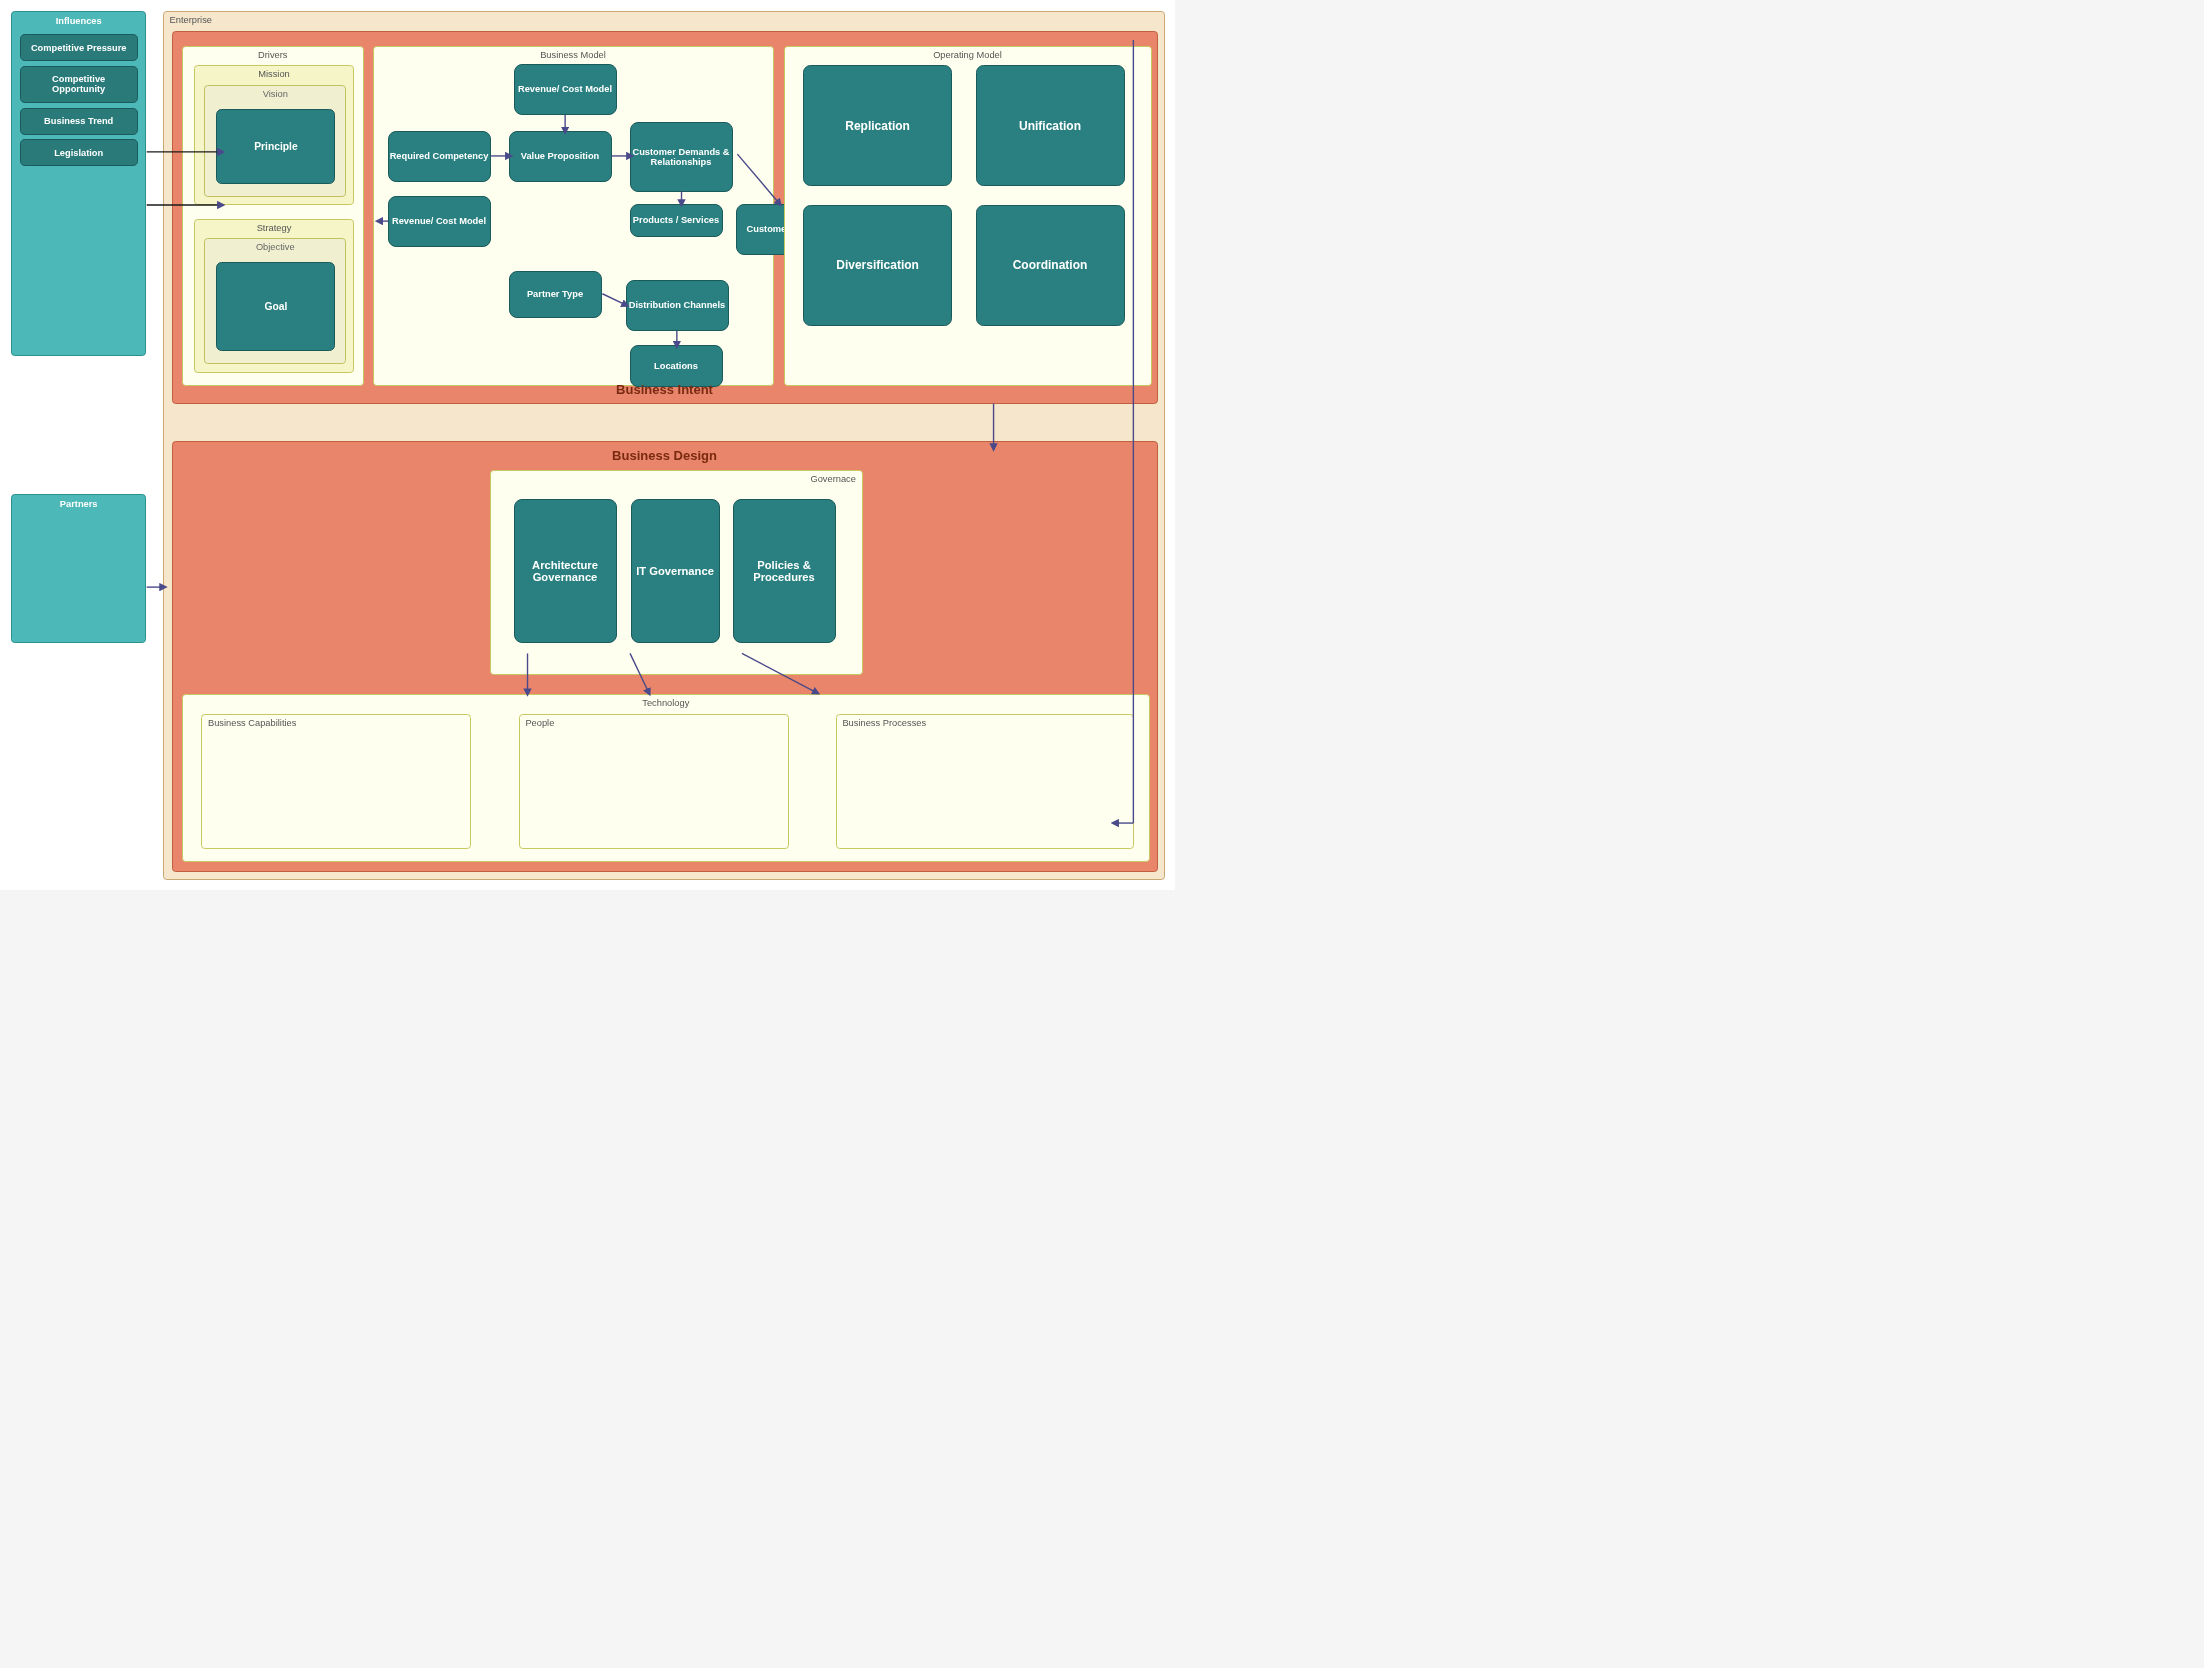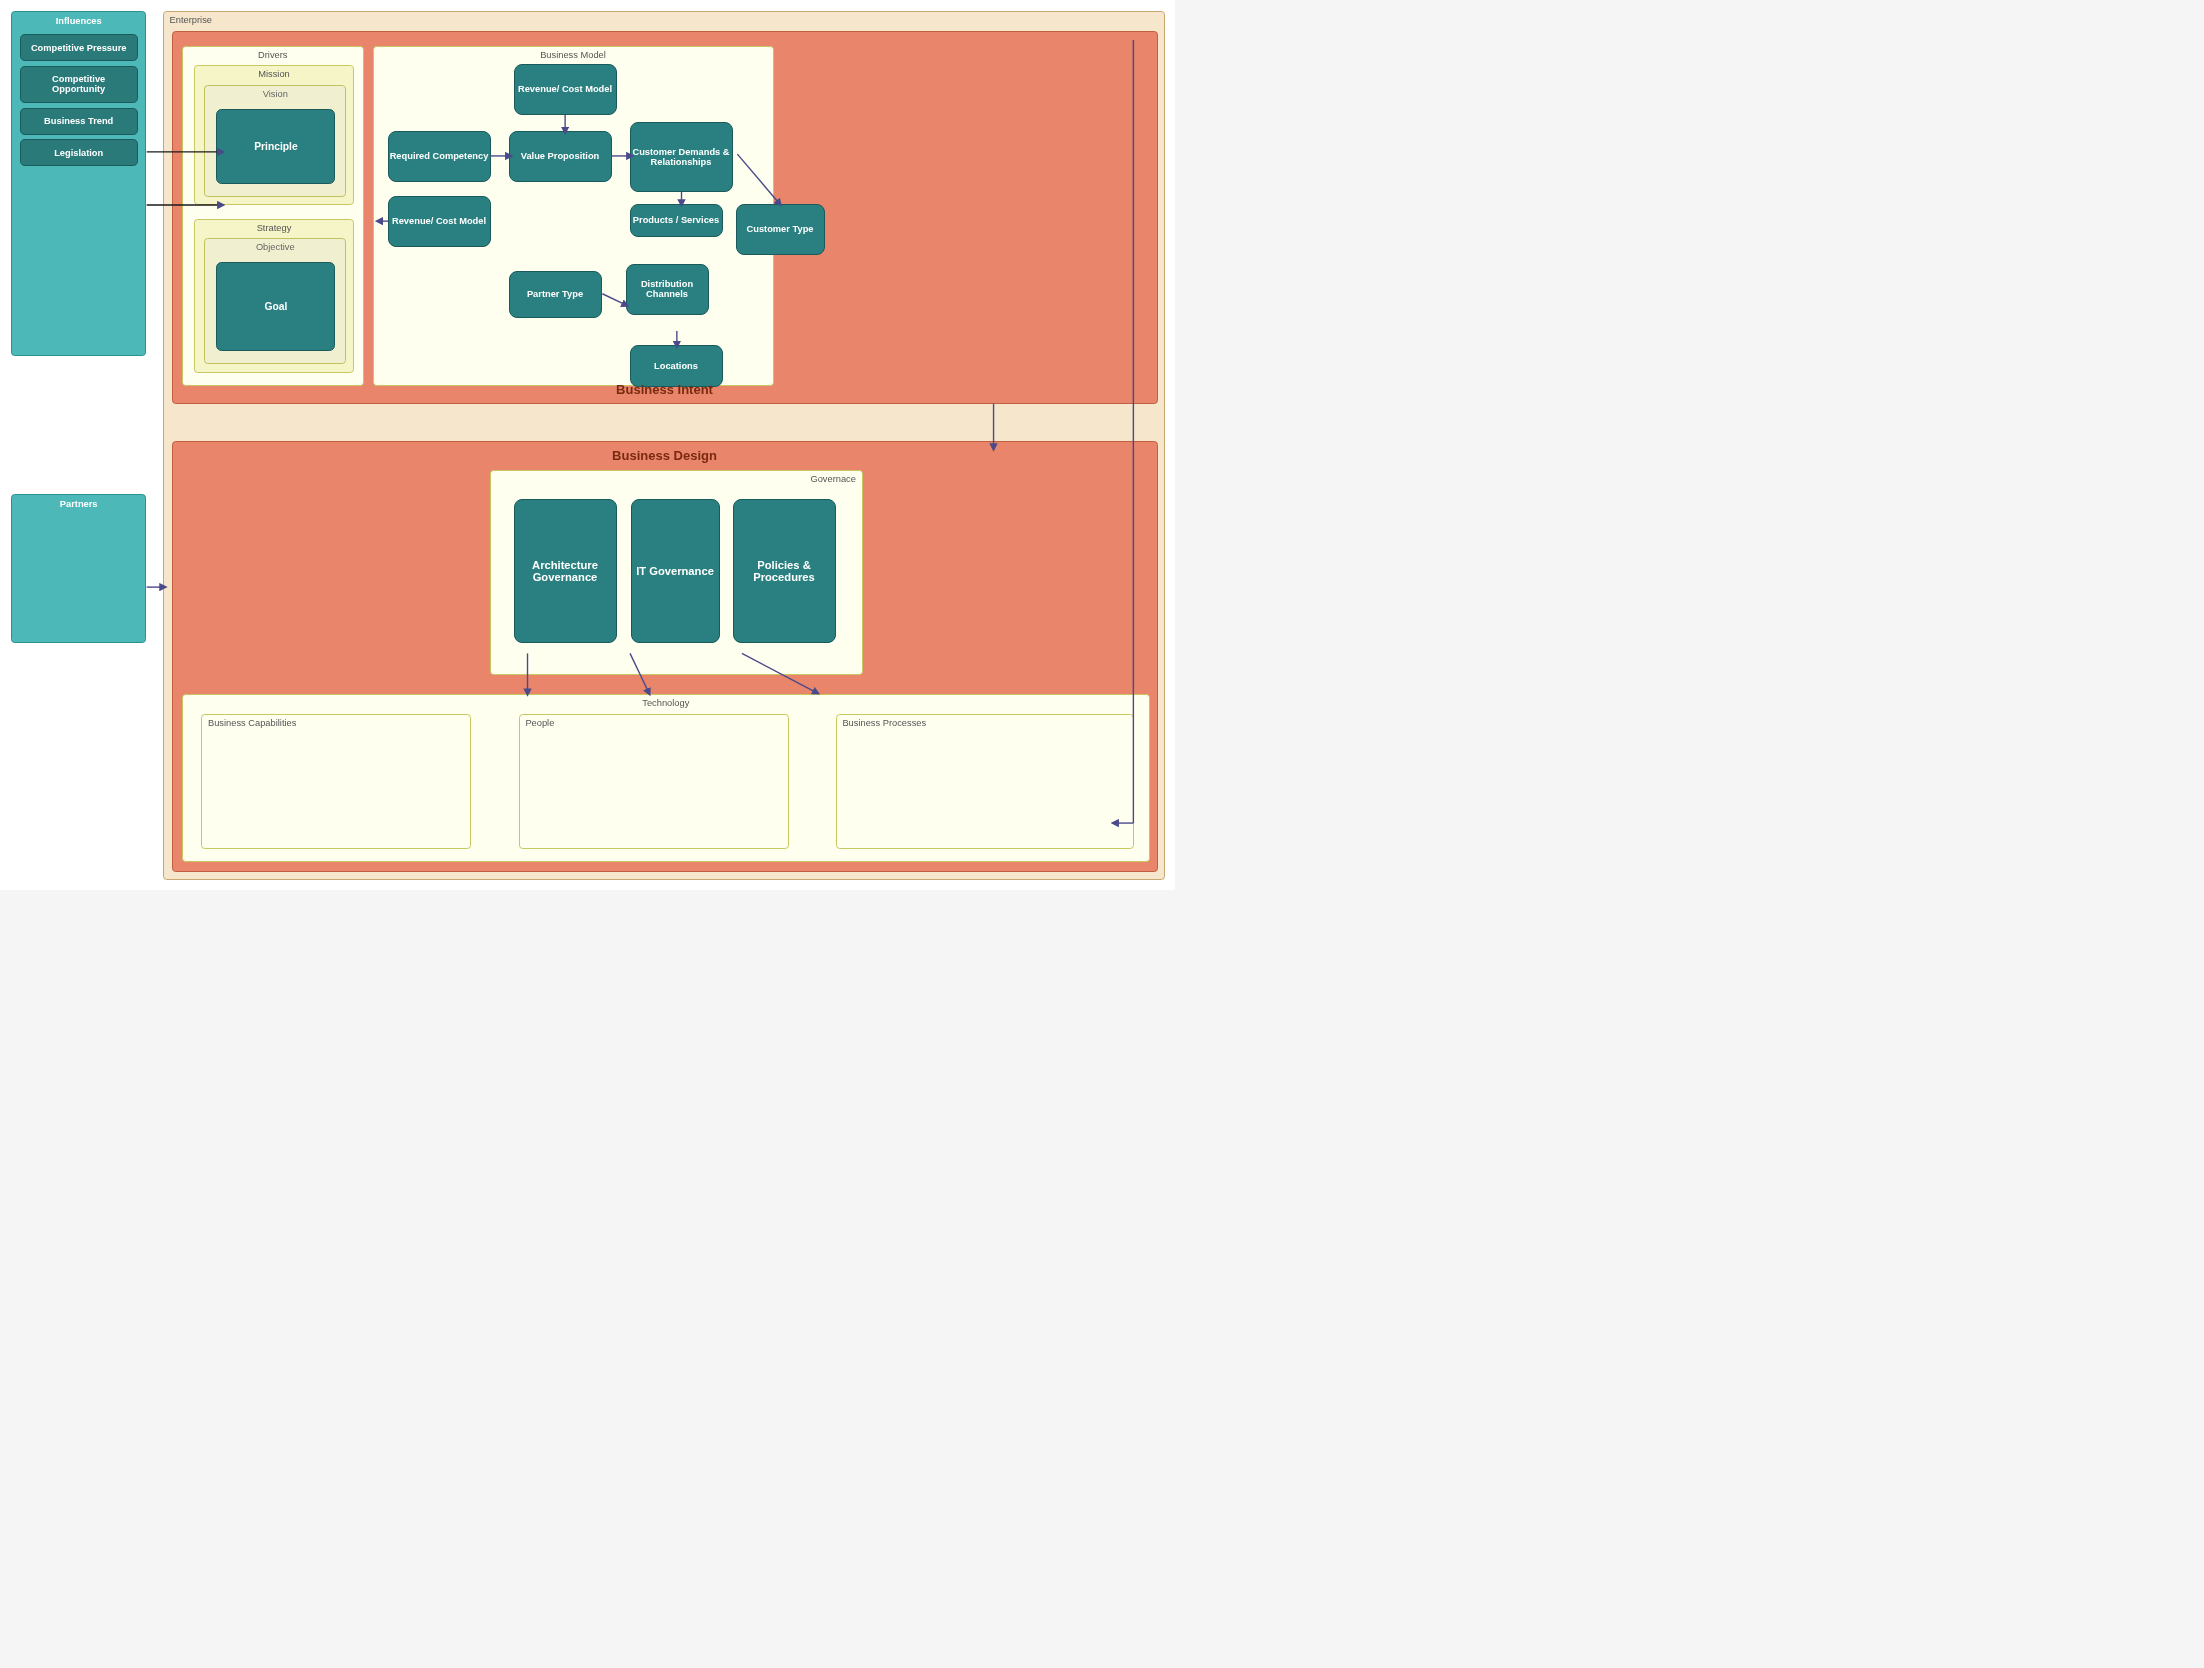--- a/index.html
+++ b/index.html
@@ -454,21 +454,21 @@
         </div>
 
         <div class="teal-box" style="left:362px; top:157px; width:89px; height:51px;">
           <span>Customer Type</span>
         </div>
 
         <div class="teal-box" style="left:135px; top:224px; width:93px; height:47px;">
           <span>Partner Type</span>
         </div>
 
-        <div class="teal-box" style="left:252px; top:217px; width:83px; height:51px;">
+        <div class="teal-box" style="left:252px; top:233px; width:103px; height:51px;">
           <span>Distribution Channels</span>
         </div>
 
         <div class="teal-box" style="left:256px; top:298px; width:93px; height:42px;">
           <span>Locations</span>
         </div>
 
         <svg class="connector-svg" style="position:absolute;top:0;left:0;width:100%;height:100%;pointer-events:none;" viewBox="0 0 428 363" width="399" height="338">
 
           <line x1="125" y1="117" x2="145" y2="117" stroke="#4a4a8a" stroke-width="1.5" marker-end="url(#arrow)"></line>
@@ -489,20 +489,39 @@
 
           <line x1="15" y1="187" x2="5" y2="187" stroke="#4a4a8a" stroke-width="1.5" marker-end="url(#arrow)"></line>
           <defs>
             <marker id="arrow" markerWidth="6" markerHeight="6" refX="3" refY="3" orient="auto">
               <path d="M0,0 L6,3 L0,6 Z" fill="#4a4a8a"></path>
             </marker>
           </defs>
         </svg>
       </div>
 
+      <div class="operating-model-section">
+        <div class="operating-model-title">Operating  Model</div>
+
+        <div class="op-box" style="left:18.6px; top:18.6px; width:149px; height:121px;">
+          <span>Replication</span>
+        </div>
+
+        <div class="op-box" style="left:191px; top:18.6px; width:149px; height:121px;">
+          <span>Unification</span>
+        </div>
+
+        <div class="op-box" style="left:18.6px; top:158px; width:149px; height:121px;">
+          <span>Diversification</span>
+        </div>
+
+        <div class="op-box" style="left:191px; top:158px; width:149px; height:121px;">
+          <span>Coordination</span>
+        </div>
+      </div>
 
       <div class="business-intent-label">Business Intent</div>
     </div>
 
     <div class="business-design">
       <div class="business-design-label">Business Design</div>
 
       <div class="governance-section">
         <div class="governance-title">Governace</div>
 

